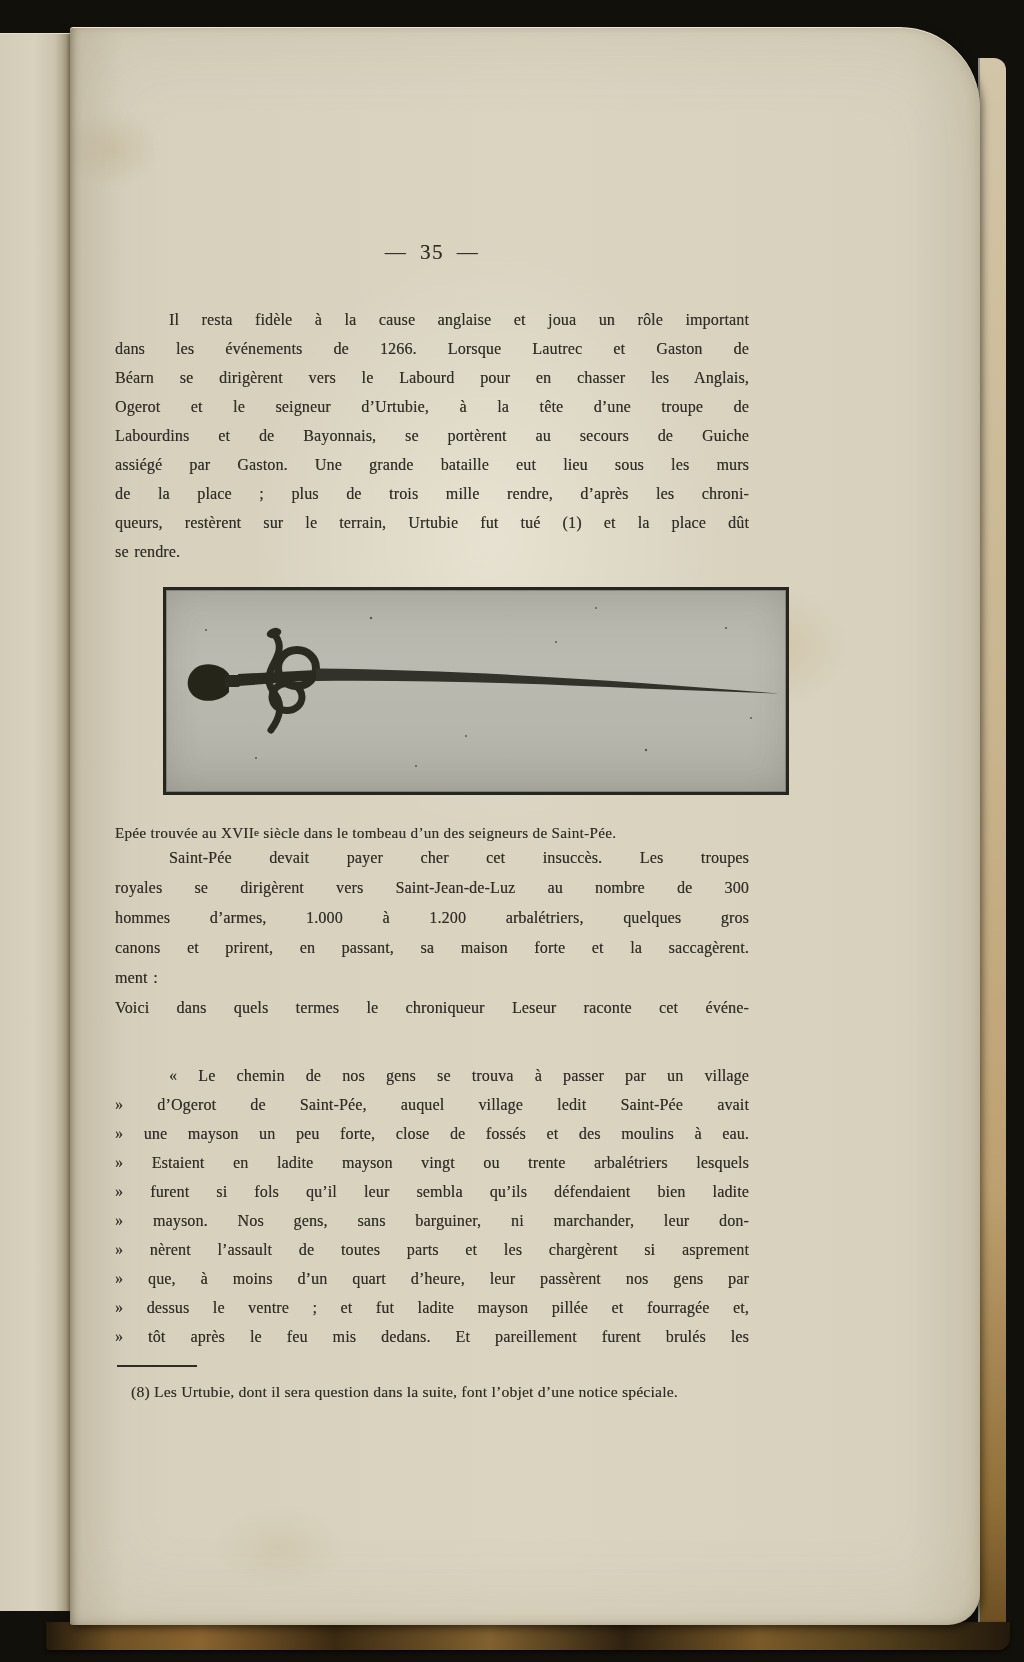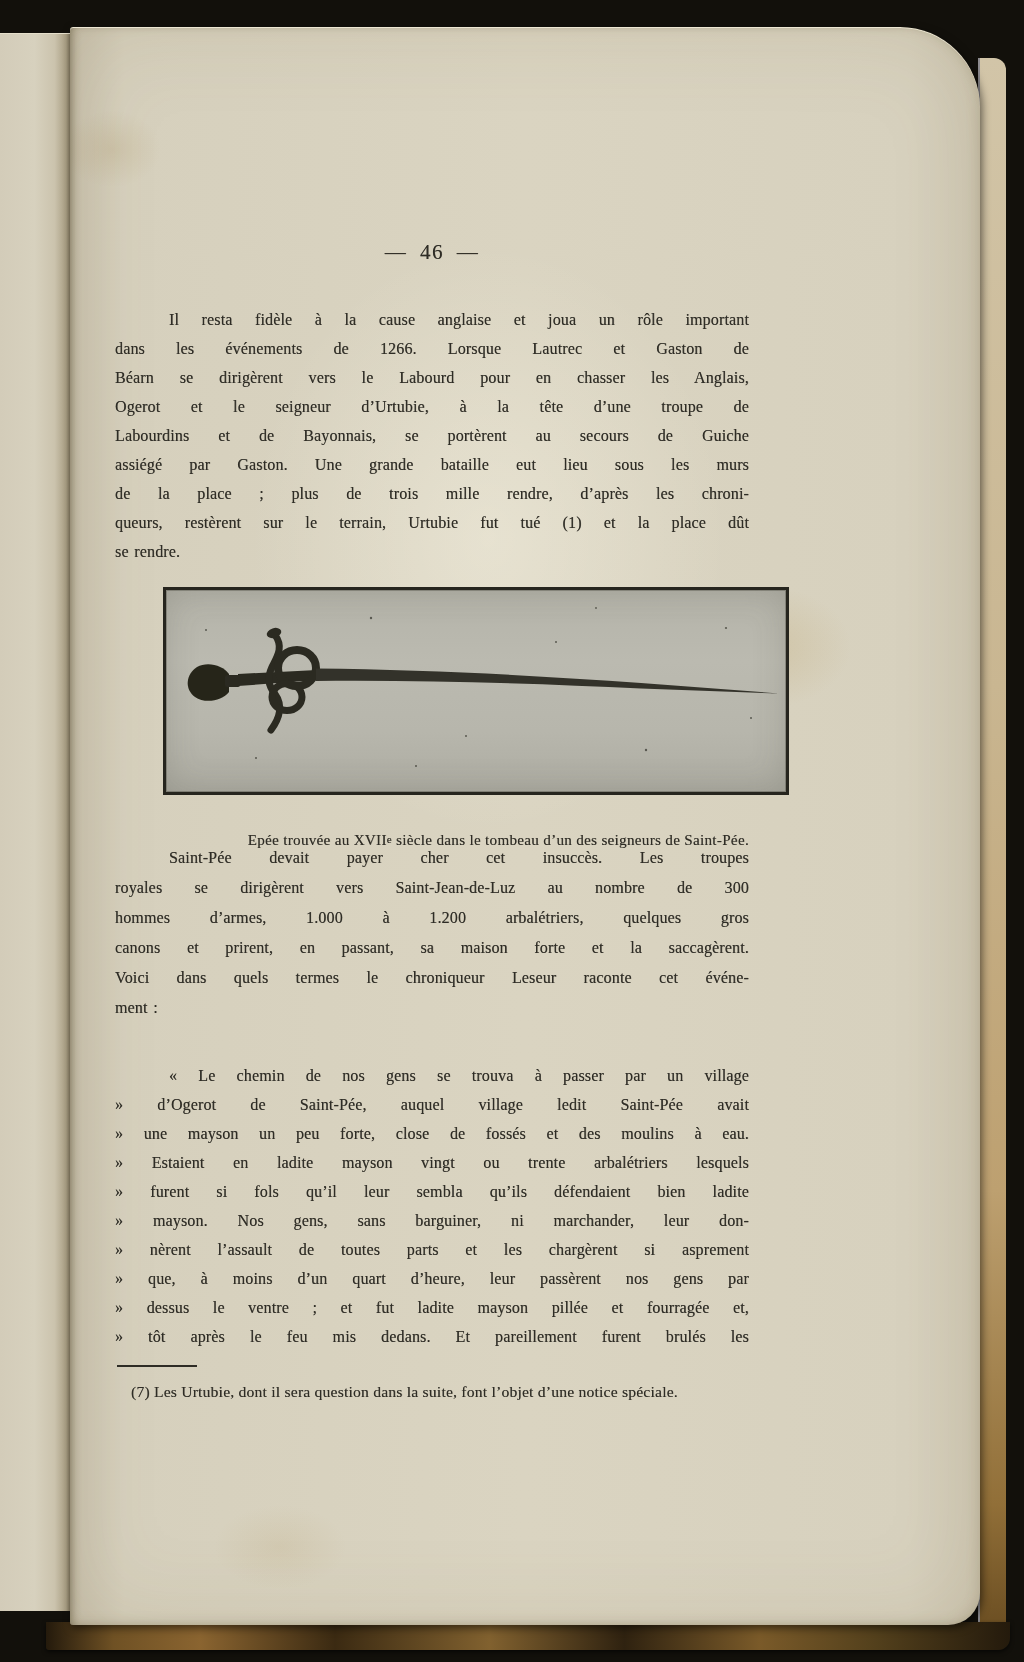--- a/index.html
+++ b/index.html
@@ -83,21 +83,21 @@
   .photo{
     position:absolute;left:48px;top:560px;width:626px;height:208px;margin:0;
     box-sizing:border-box;border:3px solid #26251e;
     background:linear-gradient(180deg,#b4b3a9,#bbbab0 35%,#b7b6ac 70%,#adaca2);
     box-shadow:inset 0 0 0 1px rgba(50,50,40,.3), inset 0 0 34px rgba(70,70,58,.2);
   }
   .photo svg{display:block;width:100%;height:100%}
 
   .caption{
     position:absolute;top:798px;width:100%;
-    text-align:right;font-size:15px;letter-spacing:.35px;margin-top:7px;
+    text-align:left;font-size:15px;letter-spacing:.35px;
   }
   .caption .sup{font-size:11px;vertical-align:2px}
 
   .footnote-rule{
     position:absolute;left:2px;top:1338px;width:80px;height:2px;
     background:#2e2c25;
   }
   .footnote{
     position:absolute;left:0;top:1356px;width:100%;box-sizing:border-box;
     padding-left:16px;font-size:15.5px;letter-spacing:.25px;
@@ -107,21 +107,21 @@
 <body>
 
 <div class="scene">
   <div class="edge-right"></div>
   <div class="edge-bottom"></div>
   <div class="adjacent-page"></div>
 
   <div class="page">
     <div class="content">
 
-      <div class="page-number">— 46 —</div>
+      <div class="page-number">— 35 —</div>
 
       <div class="para para1">
         <div class="line indent">Il resta fidèle à la cause anglaise et joua un rôle important</div>
         <div class="line">dans les événements de 1266. Lorsque Lautrec et Gaston de</div>
         <div class="line">Béarn se dirigèrent vers le Labourd pour en chasser les Anglais,</div>
         <div class="line">Ogerot et le seigneur d’Urtubie, à la tête d’une troupe de</div>
         <div class="line">Labourdins et de Bayonnais, se portèrent au secours de Guiche</div>
         <div class="line">assiégé par Gaston. Une grande bataille eut lieu sous les murs</div>
         <div class="line">de la place ; plus de trois mille rendre, d’après les chroni-</div>
         <div class="line">queurs, restèrent sur le terrain, Urtubie fut tué (1) et la place dût</div>
@@ -161,35 +161,35 @@
 
       <div class="caption">
         <span>Epée trouvée au XVII</span><span class="sup">e</span><span> siècle dans le tombeau d’un des seigneurs de Saint-Pée.</span>
       </div>
 
       <div class="para para2">
         <div class="line indent">Saint-Pée devait payer cher cet insuccès. Les troupes</div>
         <div class="line">royales se dirigèrent vers Saint-Jean-de-Luz au nombre de 300</div>
         <div class="line">hommes d’armes, 1.000 à 1.200 arbalétriers, quelques gros</div>
         <div class="line">canons et prirent, en passant, sa maison forte et la saccagèrent.</div>
+        <div class="line short">ment :</div>
         <div class="line">Voici dans quels termes le chroniqueur Leseur raconte cet événe-</div>
-        <div class="line short">ment :</div>
       </div>
 
       <div class="para quote">
         <div class="line indent">« Le chemin de nos gens se trouva à passer par un village</div>
         <div class="line">» d’Ogerot de Saint-Pée, auquel village ledit Saint-Pée avait</div>
         <div class="line">» une mayson un peu forte, close de fossés et des moulins à eau.</div>
         <div class="line">» Estaient en ladite mayson vingt ou trente arbalétriers lesquels</div>
         <div class="line">» furent si fols qu’il leur sembla qu’ils défendaient bien ladite</div>
         <div class="line">» mayson. Nos gens, sans barguiner, ni marchander, leur don-</div>
         <div class="line">» nèrent l’assault de toutes parts et les chargèrent si asprement</div>
         <div class="line">» que, à moins d’un quart d’heure, leur passèrent nos gens par</div>
         <div class="line">» dessus le ventre ; et fut ladite mayson pillée et fourragée et,</div>
         <div class="line">» tôt après le feu mis dedans. Et pareillement furent brulés les</div>
       </div>
 
       <div class="footnote-rule"></div>
-      <div class="footnote">(7) Les Urtubie, dont il sera question dans la suite, font l’objet d’une notice spéciale.</div>
+      <div class="footnote">(8) Les Urtubie, dont il sera question dans la suite, font l’objet d’une notice spéciale.</div>
 
     </div>
   </div>
 </div>
 
 </body></html>

